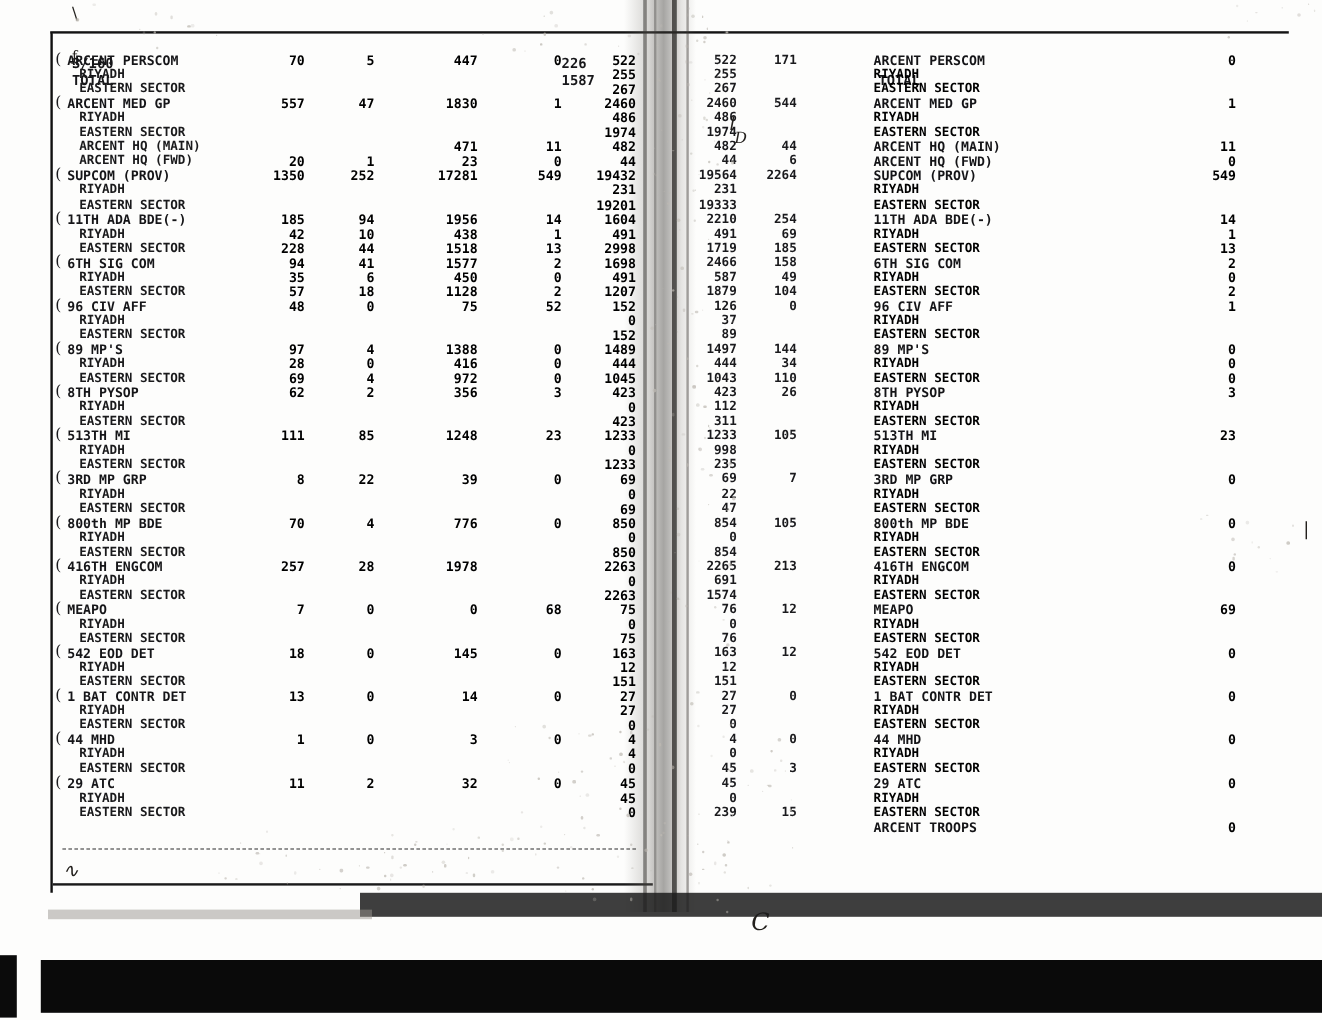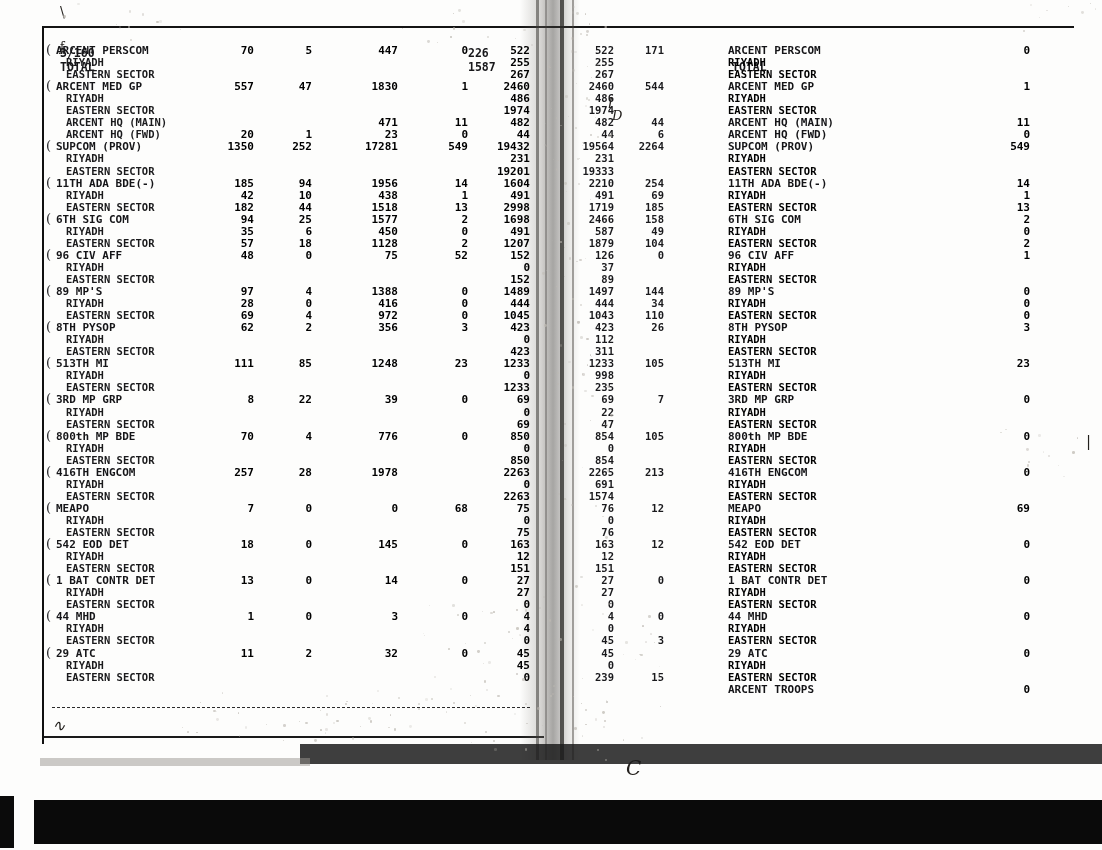--- a/index.html
+++ b/index.html
@@ -283,30 +283,30 @@
       <div class="lrow" style="position: absolute; top: 144.6px; left: 0px; width: 480px;">
         <span class="sub">RIYADH</span>
         <span class="c1">42</span>
         <span class="c2">10</span>
         <span class="c3">438</span>
         <span class="c4">1</span>
         <span class="c5">491</span>
       </div>
       <div class="lrow" style="position: absolute; top: 156.65px; left: 0px; width: 480px;">
         <span class="sub">EASTERN SECTOR</span>
-        <span class="c1">182</span>
+        <span class="c1">228</span>
         <span class="c2">44</span>
         <span class="c3">1518</span>
         <span class="c4">13</span>
         <span class="c5">2998</span>
       </div>
       <div class="lrow" style="position: absolute; top: 168.7px; left: 0px; width: 480px;">
         <span class="name">6TH SIG COM</span>
         <span class="c1">94</span>
-        <span class="c2">25</span>
+        <span class="c2">41</span>
         <span class="c3">1577</span>
         <span class="c4">2</span>
         <span class="c5">1698</span>
         <span class="paren" style="left: -10px; top: -2px;">(</span>
       </div>
       <div class="lrow" style="position: absolute; top: 180.75px; left: 0px; width: 480px;">
         <span class="sub">RIYADH</span>
         <span class="c1">35</span>
         <span class="c2">6</span>
         <span class="c3">450</span>

